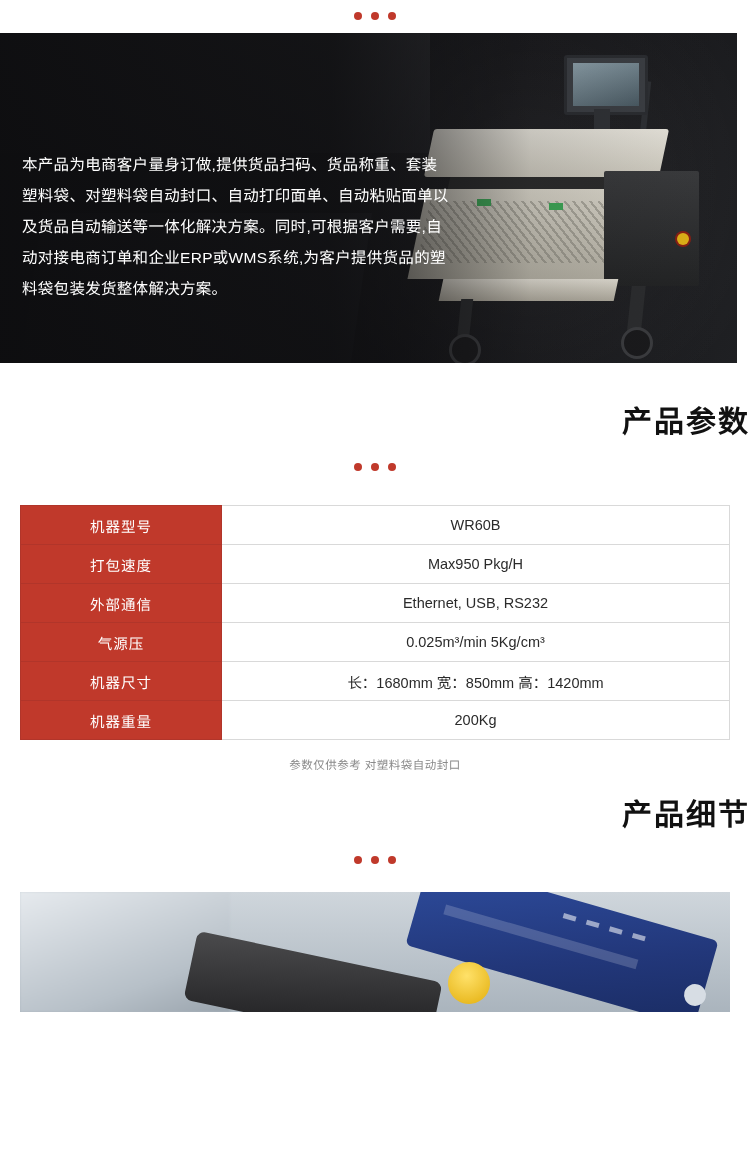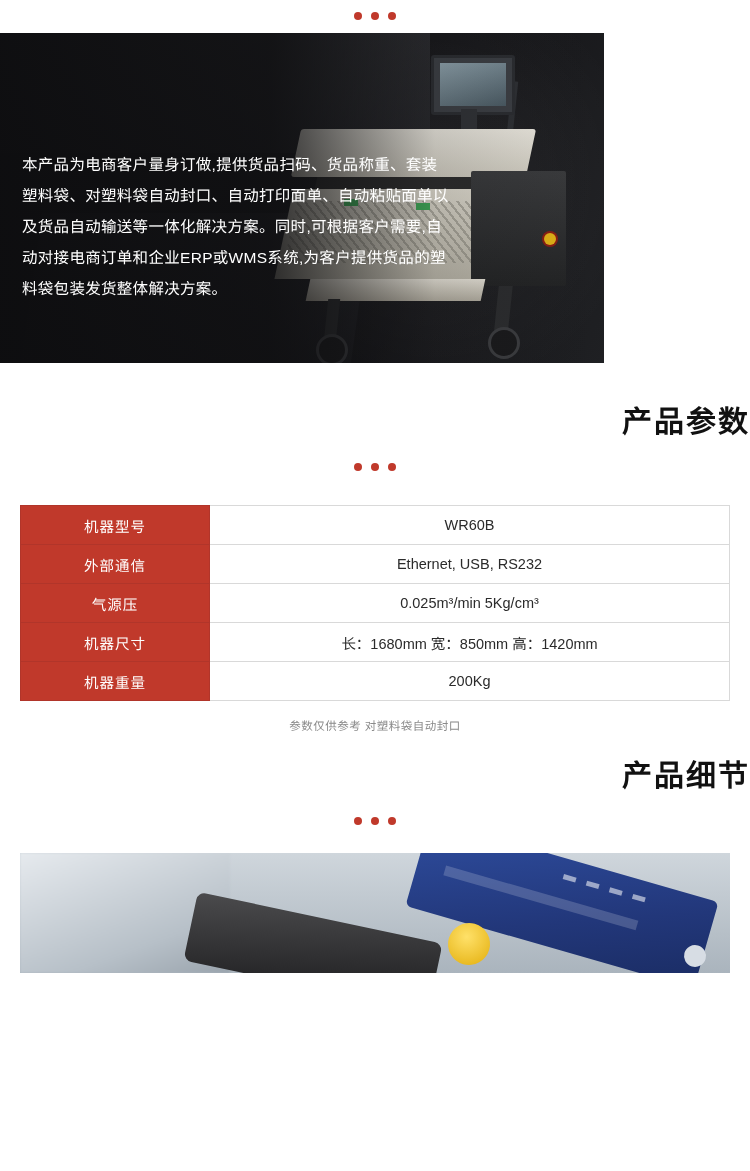--- a/index.html
+++ b/index.html
@@ -36,21 +36,21 @@
     display: block;
   }
   .dots-top {
     padding-top: 12px;
     padding-bottom: 13px;
   }
 
   
   .hero {
     position: relative;
-    width: 604px;
+    width: 737px;
     height: 330px;
     overflow: hidden;
     background: #0369a1;
   }
   .hero-bg {
     position: absolute;
     inset: 0;
     background:
       radial-gradient(circle at 72% 46%, rgba(255,255,255,0.06) 0%, rgba(0,0,0,0) 45%),
       linear-gradient(110deg, #25262a 0%, #1b1c1f 35%, #141417 60%, #1f2023 100%);
@@ -230,21 +230,21 @@
     border-collapse: collapse;
     table-layout: fixed;
   }
   table.spec tr { height: 39px; }
   table.spec td {
     border: 1px solid #d9d9d9;
     font-size: 14.5px;
     color: #2b2b2b;
     text-align: center;
     vertical-align: middle;
-    padding: 0 14px;
+    padding: 0 20px;
   }
   table.spec td.key {
     width: 160px;
     background: #c0392b;
     color: #ffffff;
     border-color: #b1352a;
     font-size: 14.5px;
     letter-spacing: 1px;
   }
   .note {
@@ -374,20 +374,24 @@
   </div>
 
   <div class="spec-wrap">
     <table class="spec">
       <tbody>
         <tr>
           <td class="key">机器型号</td>
           <td class="val">WR60B</td>
         </tr>
         <tr>
+          <td class="key">打包速度</td>
+          <td class="val">Max950 Pkg/H</td>
+        </tr>
+        <tr>
           <td class="key">外部通信</td>
           <td class="val">Ethernet, USB, RS232</td>
         </tr>
         <tr>
           <td class="key">气源压</td>
           <td class="val">0.025m³/min 5Kg/cm³</td>
         </tr>
         <tr>
           <td class="key">机器尺寸</td>
           <td class="val">长：1680mm 宽：850mm 高：1420mm</td>

